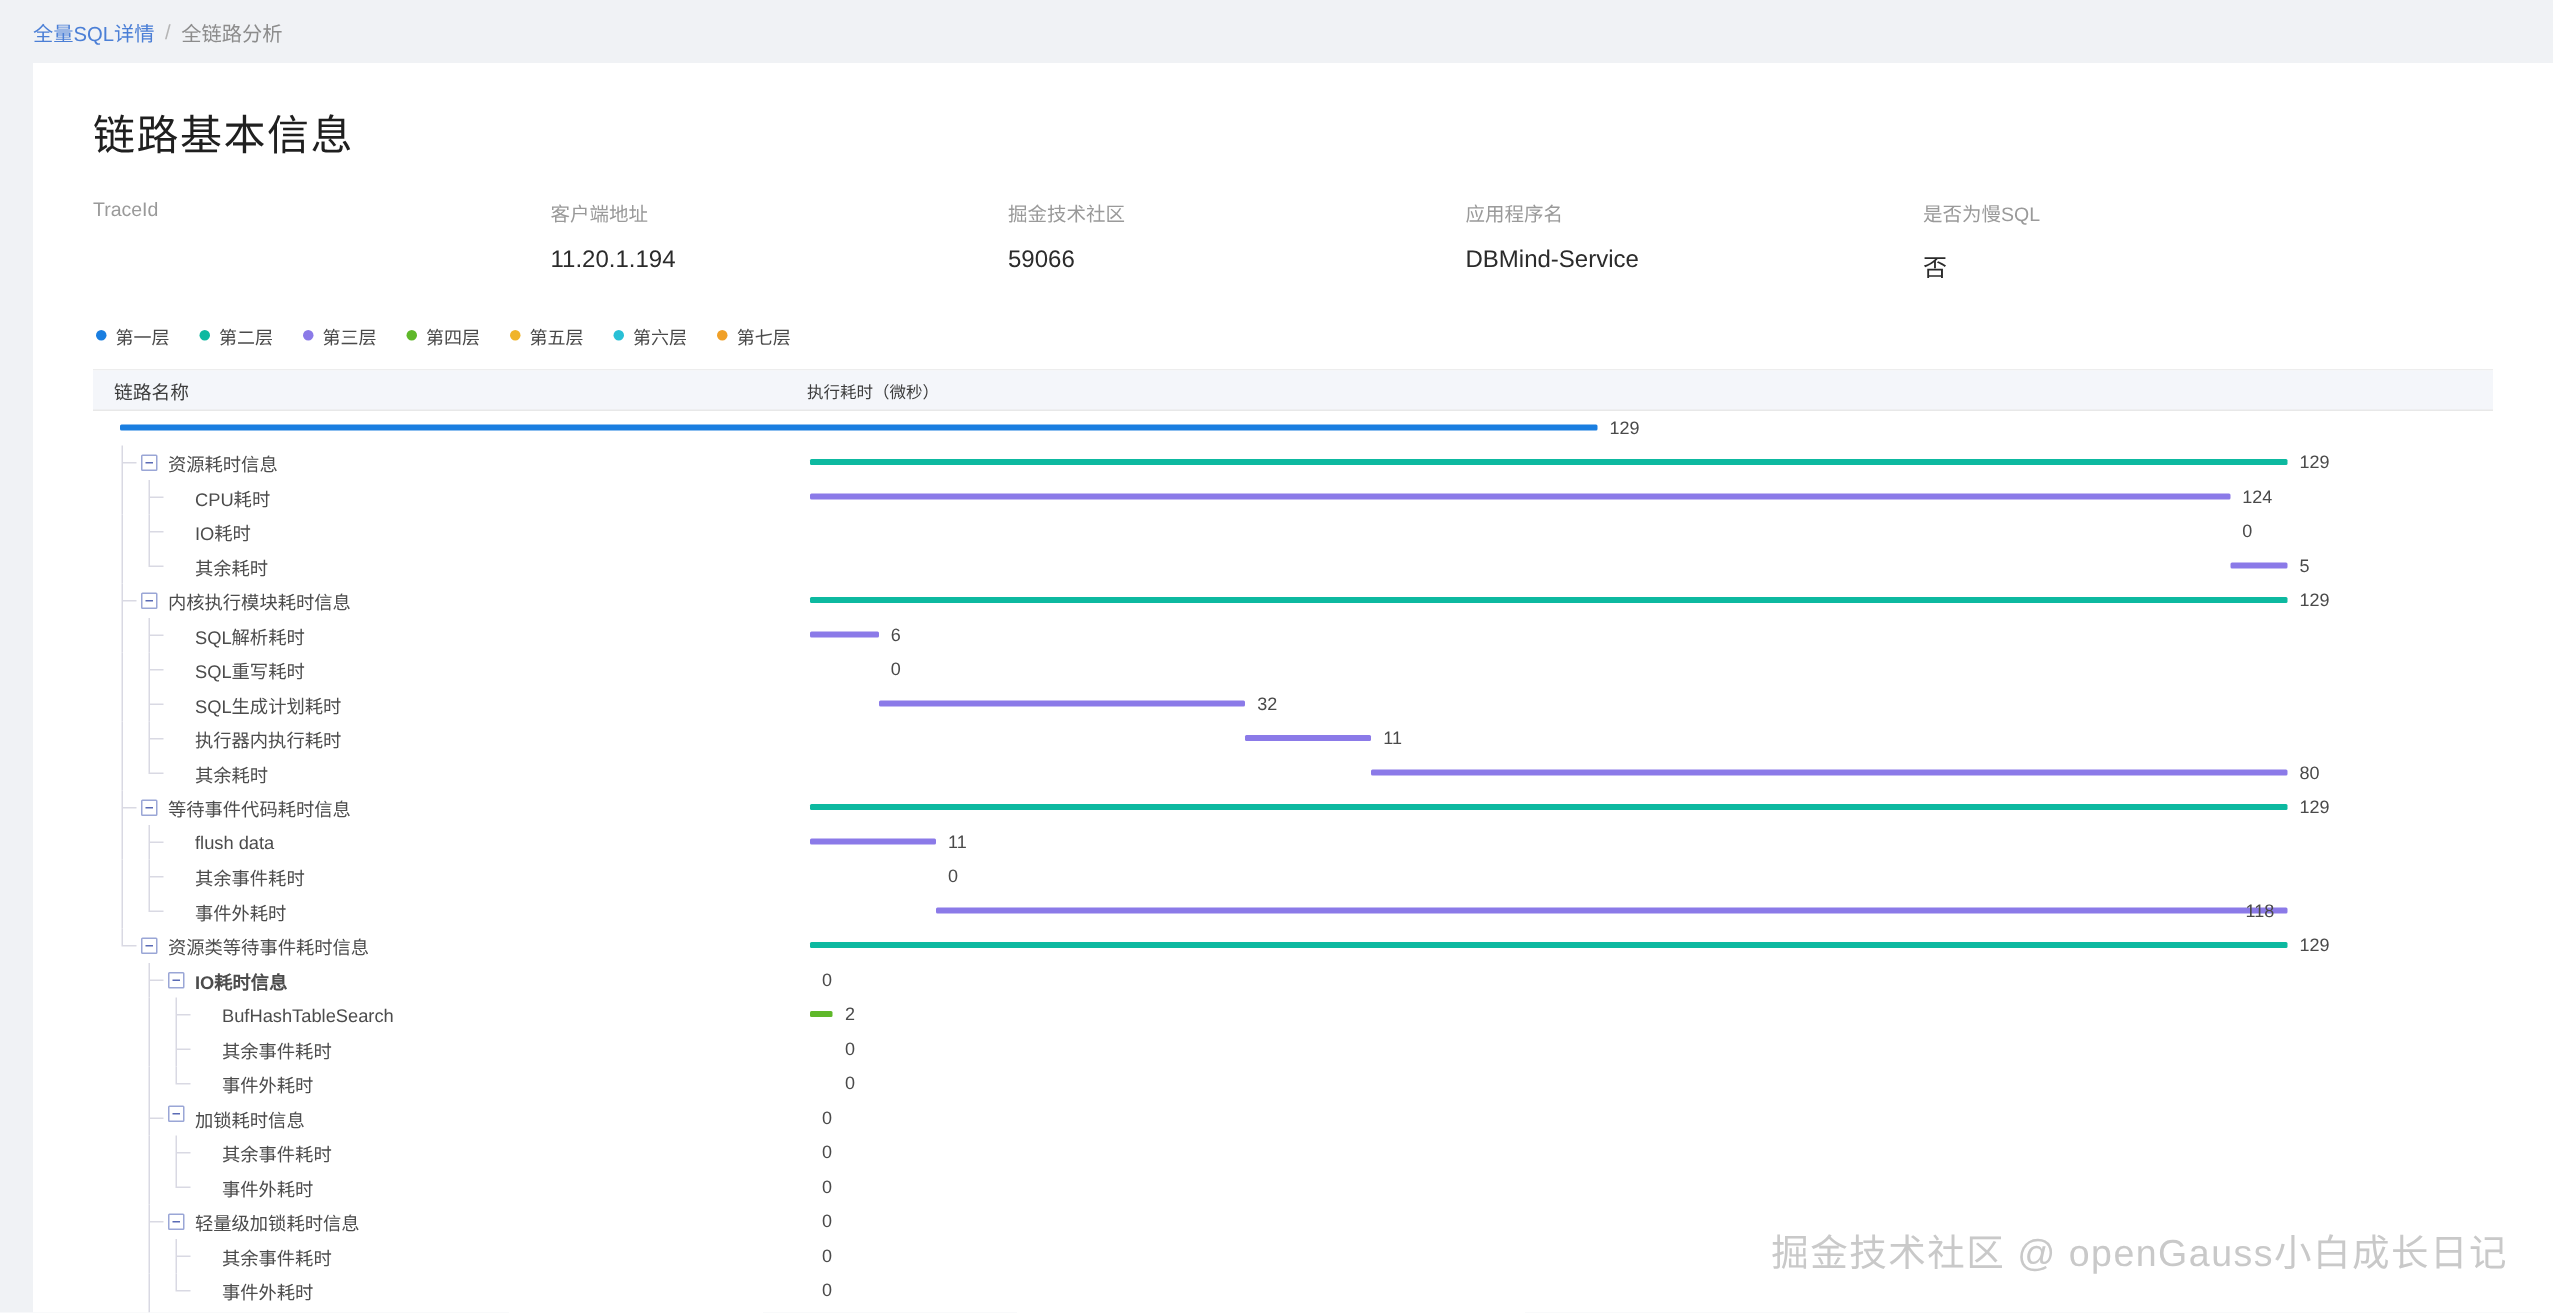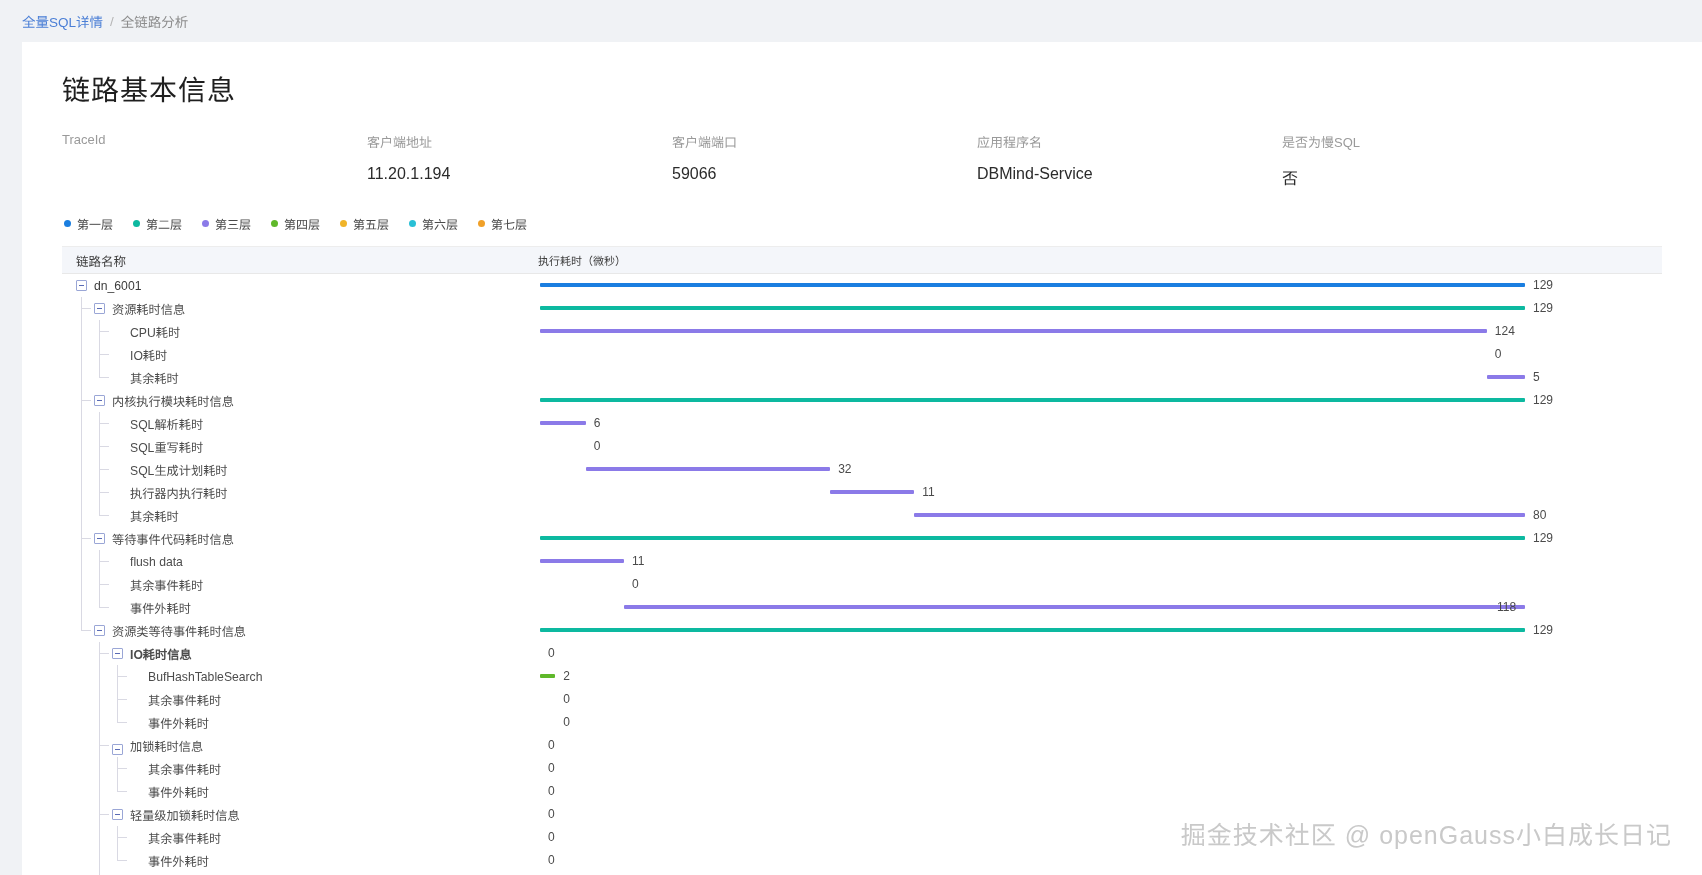--- a/index.html
+++ b/index.html
@@ -252,21 +252,21 @@
     <div class="info-grid" id="info-grid">
         <div class="info-col">
           <div class="info-label">TraceId</div>
           <div class="info-value"></div>
         </div>
         <div class="info-col">
           <div class="info-label">客户端地址</div>
           <div class="info-value">11.20.1.194</div>
         </div>
         <div class="info-col">
-          <div class="info-label">客户端端口</div>
+          <div class="info-label">掘金技术社区</div>
           <div class="info-value">59066</div>
         </div>
         <div class="info-col">
           <div class="info-label">应用程序名</div>
           <div class="info-value">DBMind-Service</div>
         </div>
         <div class="info-col">
           <div class="info-label">是否为慢SQL</div>
           <div class="info-value">否</div>
         </div>
@@ -303,26 +303,20 @@
         </div>
       </div>
 
     <div class="tree-table">
       <div class="thead">
         <div class="th-name">链路名称</div>
         <div class="th-time">执行耗时（微秒）</div>
       </div>
       <div id="tree-body">
           <div class="trow">
-            <div class="td-name">
-              <div style="display: flex; align-items: center; margin-left: 14px;">
-                <span class="toggle"></span>
-                <span class="row-label root">dn_6001</span>
-              </div>
-            </div>
             <div class="td-bar">
               <div class="bar" style="left: 18px; width: 985px; background: rgb(26, 126, 224);"></div>
               <span class="bar-val" style="left: 1011px;">129</span>
             </div>
           </div>
           <div class="trow">
             <div class="td-name">
               <span class="guide" style="left: 19px;"></span>
               <span class="elbow" style="left: 20px;"></span>
               <div style="display: flex; align-items: center; margin-left: 32px;">
@@ -592,21 +586,21 @@
               </div>
             </div>
             <div class="td-bar">
               <span class="bar-val" style="left: 41.2713px;">0</span>
             </div>
           </div>
           <div class="trow">
             <div class="td-name">
               <span class="guide" style="left: 37px;"></span>
               <span class="elbow" style="left: 38px;"></span>
-              <div style="display: flex; align-items: flex-end; margin-left: 50px;">
+              <div style="display: flex; align-items: flex-start; margin-left: 50px;">
                 <span class="toggle"></span>
                 <span class="row-label">加锁耗时信息</span>
               </div>
             </div>
             <div class="td-bar">
               <span class="bar-val" style="left: 26px;">0</span>
             </div>
           </div>
           <div class="trow">
             <div class="td-name">

